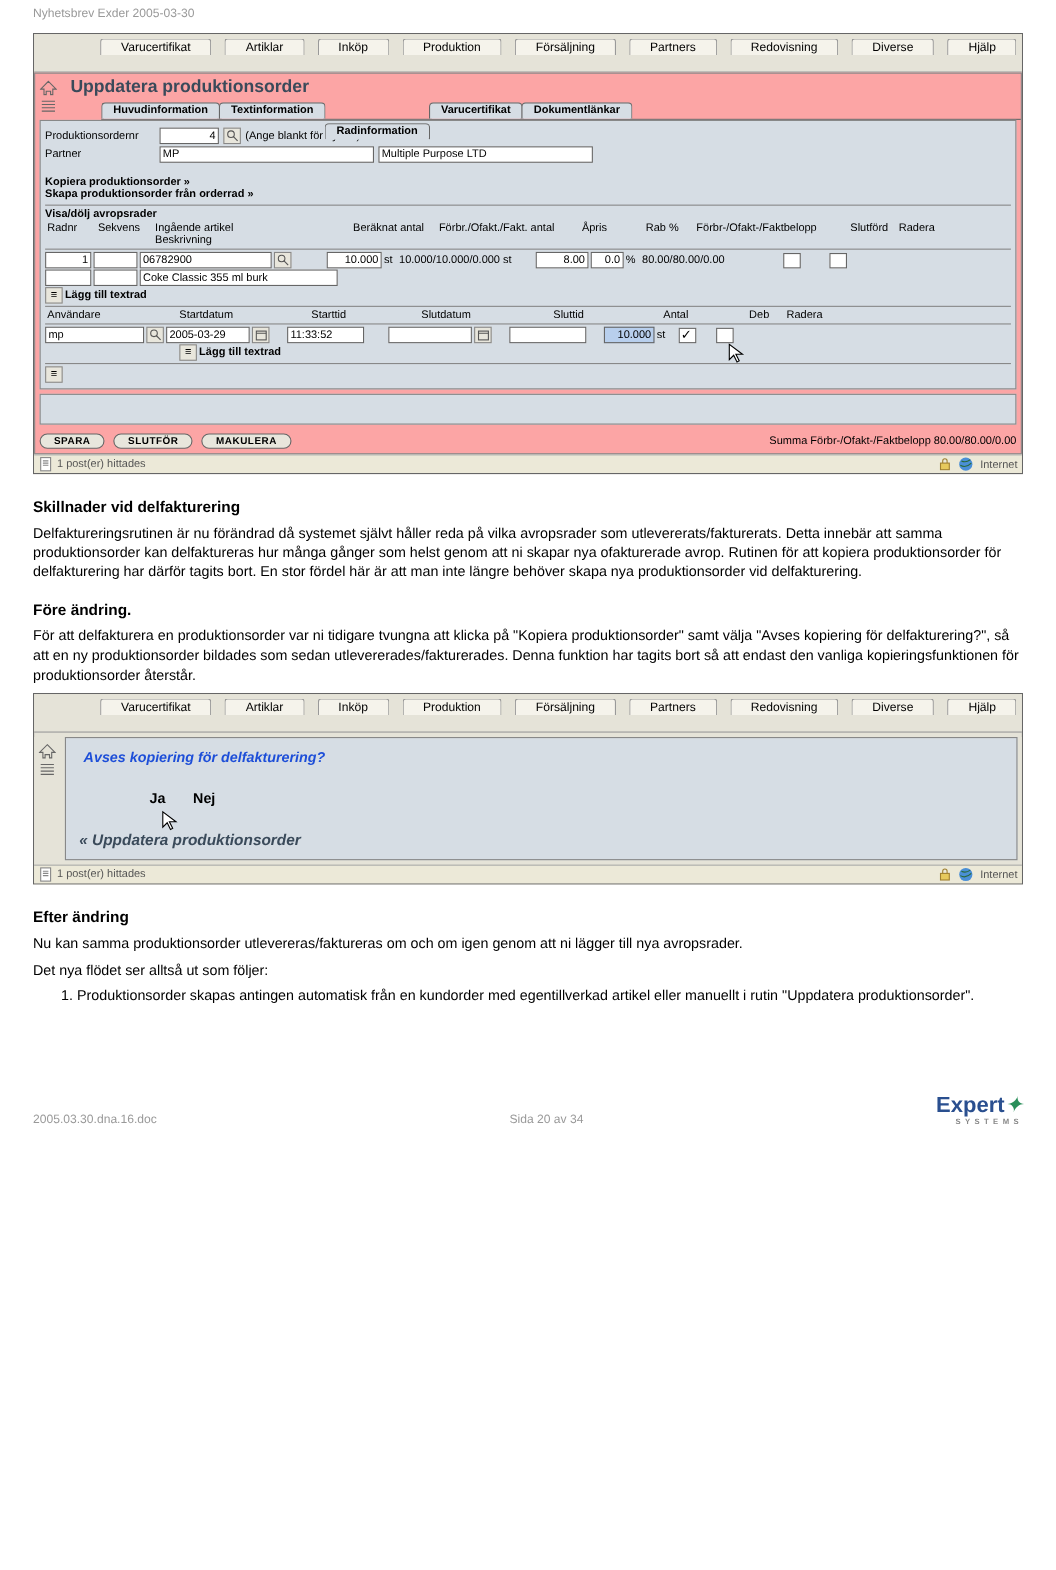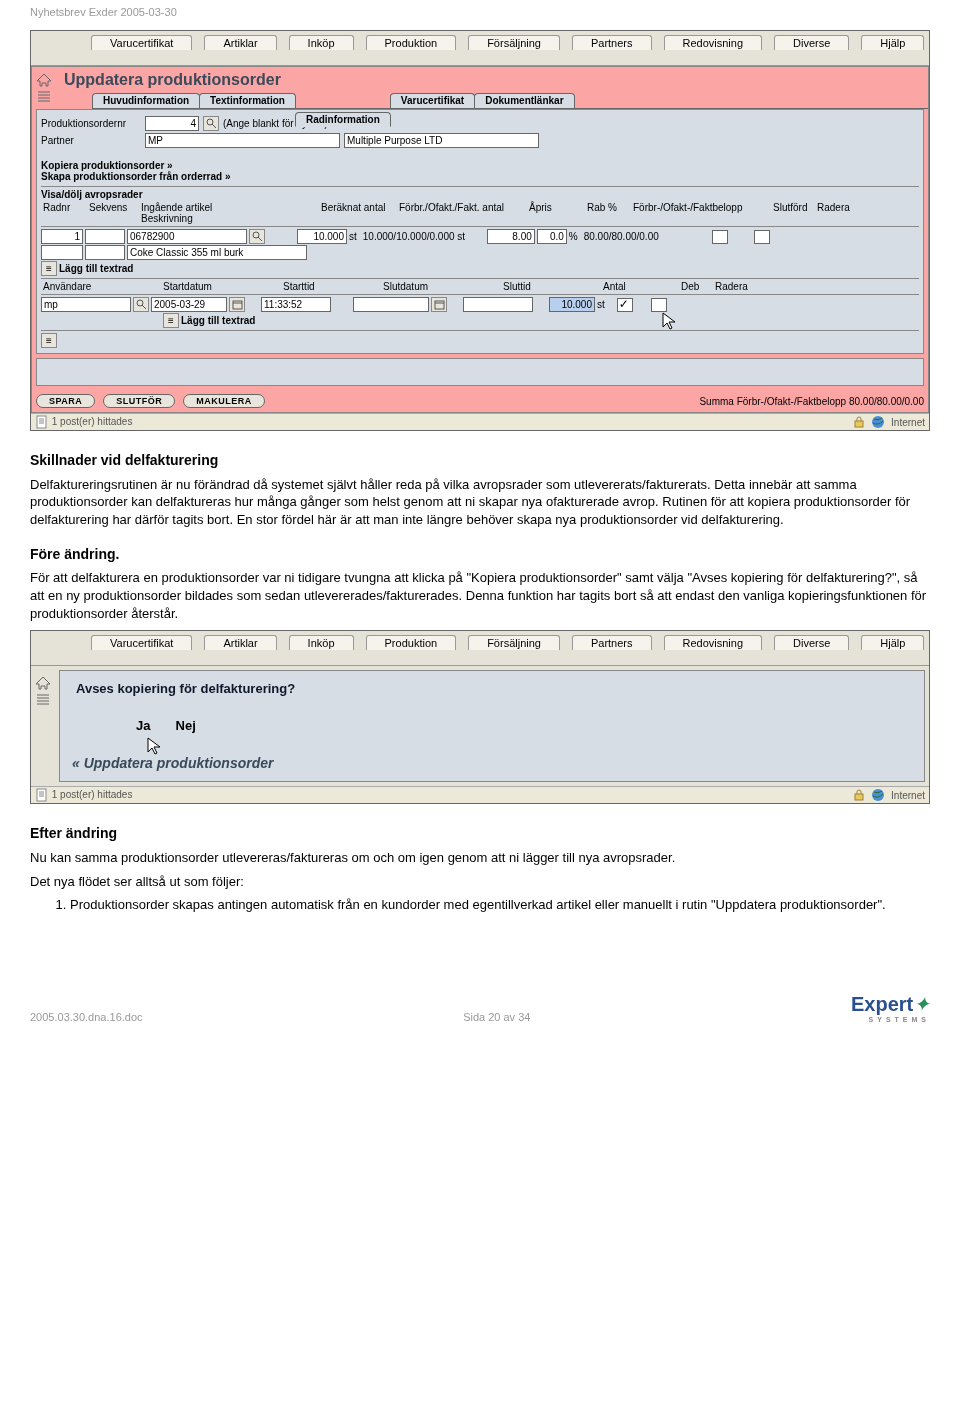--- a/index.html
+++ b/index.html
@@ -163,21 +163,22 @@
   .panel2 {
     background: #d6dde4;
     margin: 4px;
     border: 1px solid #888;
     padding: 6px;
   }
   .question {
     font-family: Verdana, sans-serif;
     font-size: 13px;
     font-weight: bold;
-    color: #0f172a;
+    color: #1d4ed8;
+    font-style: italic;
     padding: 4px 10px;
   }
   .janei { padding: 18px 70px; }
   .janei span { font-family: Verdana, sans-serif; font-size: 13px; font-weight: bold; color: #000000; margin-right: 22px; }
   .back-link {
     font-family: Verdana, sans-serif;
     font-size: 14px;
     font-weight: bold;
     color: #3a4a5a;
     font-style: italic;

